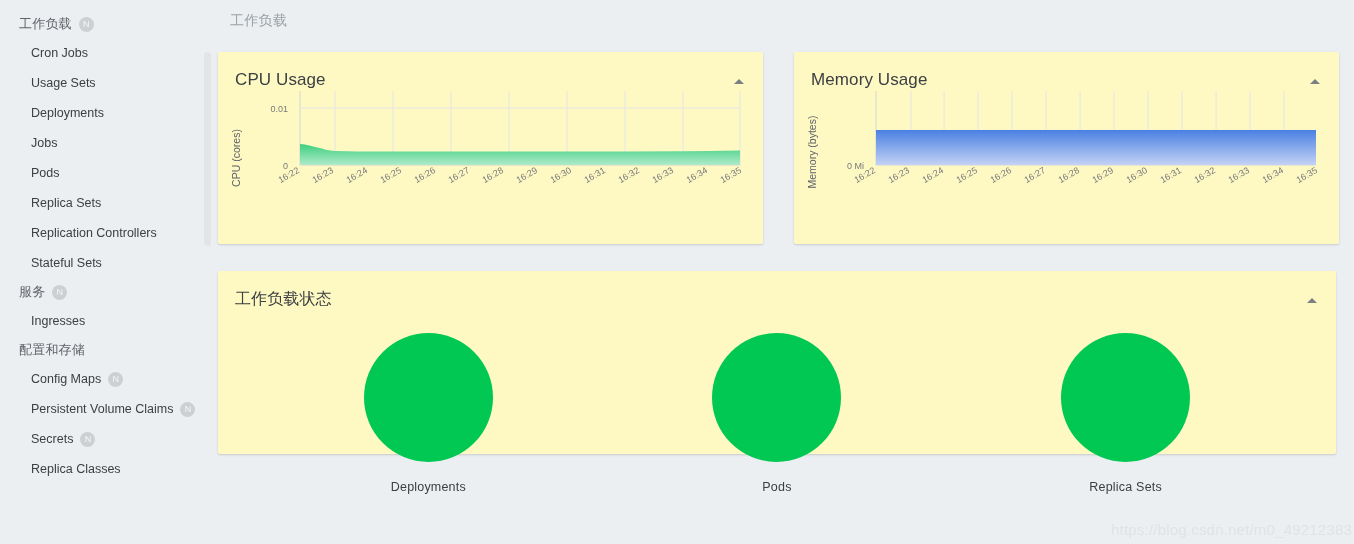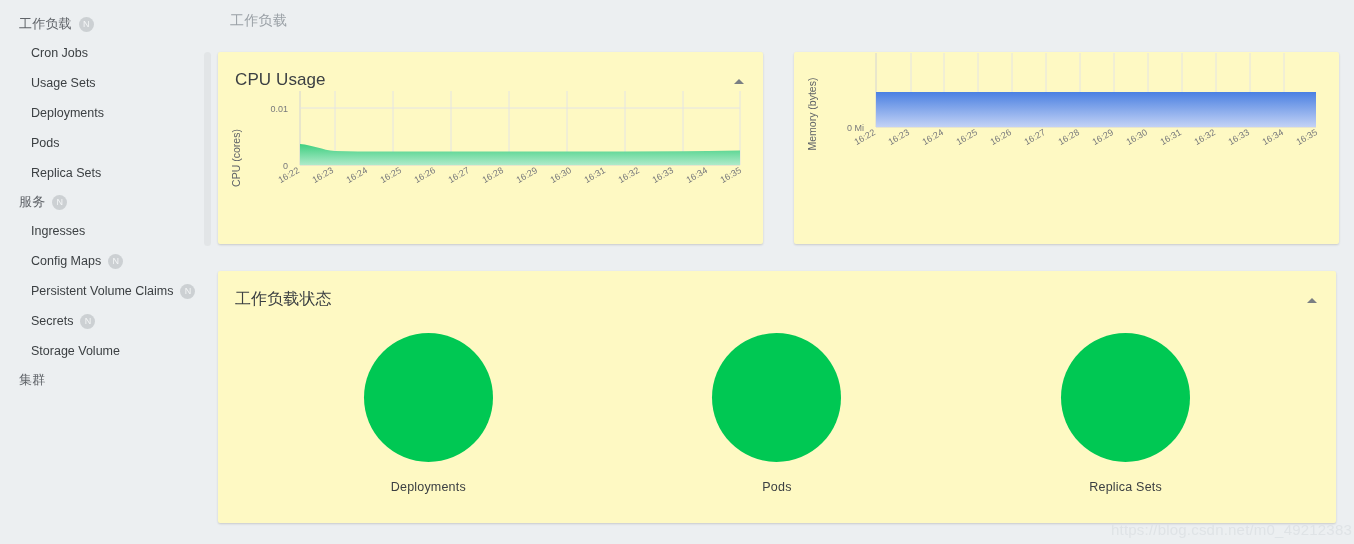--- a/index.html
+++ b/index.html
@@ -105,21 +105,21 @@
     border-left: 5.5px solid transparent;
     border-right: 5.5px solid transparent;
     border-bottom: 5px solid #7a7f83;
   }
 
   .chart-wrap { position: relative; width: 100%; height: 120px; }
   .chart-wrap svg { display: block; }
 
   
   .card-status {
-    width: 1118px; height: 252px;
+    width: 1118px; height: 183px;
     margin: 27px 18px 0 2px;
   }
   .status-body {
     display: flex;
     align-items: flex-start;
     justify-content: space-around;
     padding: 23px 36px 0 36px;
   }
   .status-col {
     display: flex; flex-direction: column; align-items: center;
@@ -168,53 +168,62 @@
       <div class="nav-item">
         <span>Cron Jobs</span>
       </div>
       <div class="nav-item">
         <span>Usage Sets</span>
       </div>
       <div class="nav-item">
         <span>Deployments</span>
       </div>
       <div class="nav-item">
+        <span>Jobs</span>
+      </div>
+      <div class="nav-item">
         <span>Pods</span>
       </div>
       <div class="nav-item">
         <span>Replica Sets</span>
+      </div>
+      <div class="nav-item">
+        <span>Replication Controllers</span>
+      </div>
+      <div class="nav-item">
+        <span>Stateful Sets</span>
       </div>
 
       <div class="nav-group-title">
         <span>服务</span>
         <span class="badge-n">N</span>
       </div>
       <div class="nav-item">
         <span>Ingresses</span>
       </div>
 
+      <div class="nav-group-title">
+        <span>配置和存储</span>
+      </div>
       <div class="nav-item">
         <span>Config Maps</span>
         <span class="badge-n">N</span>
       </div>
       <div class="nav-item">
         <span>Persistent Volume Claims</span>
         <span class="badge-n">N</span>
       </div>
       <div class="nav-item">
         <span>Secrets</span>
         <span class="badge-n">N</span>
       </div>
       <div class="nav-item">
-        <span>Storage Volume</span>
-      </div>
-
-      <div class="nav-group-title">
-        <span>集群</span>
-      </div>
+        <span>Replica Classes</span>
+      </div>
+
       <div class="nav-item">
         
       </div>
     </div>
     <div class="sb-track"></div>
   </nav>
 
   <main class="main">
 
     <div class="page-title">工作负载</div>
@@ -271,20 +280,24 @@
               <text class="axis-text" transform="translate(422,82) rotate(-30)" text-anchor="end">16:32</text>
               <text class="axis-text" transform="translate(456,82) rotate(-30)" text-anchor="end">16:33</text>
               <text class="axis-text" transform="translate(490,82) rotate(-30)" text-anchor="end">16:34</text>
               <text class="axis-text" transform="translate(524,82) rotate(-30)" text-anchor="end">16:35</text>
             </g>
           </svg>
         </div>
       </section>
 
       <section class="card card-metric">
+        <div class="card-head">
+          <span class="card-title">Memory Usage</span>
+          <span class="collapse-arrow"></span>
+        </div>
         <div class="chart-wrap">
           <svg width="545" height="120" viewBox="0 0 545 120" aria-label="Memory usage area chart">
             <defs>
               <linearGradient id="memGrad" x1="0" y1="0" x2="0" y2="1">
                 <stop offset="0%" stop-color="#4a80e2"></stop>
                 <stop offset="100%" stop-color="#c3d2f5"></stop>
               </linearGradient>
             </defs>
             <text class="axis-title" transform="translate(22,62) rotate(-90)" text-anchor="middle">Memory (bytes)</text>
             <text class="axis-text" x="70" y="79" text-anchor="end">0 Mi</text>

